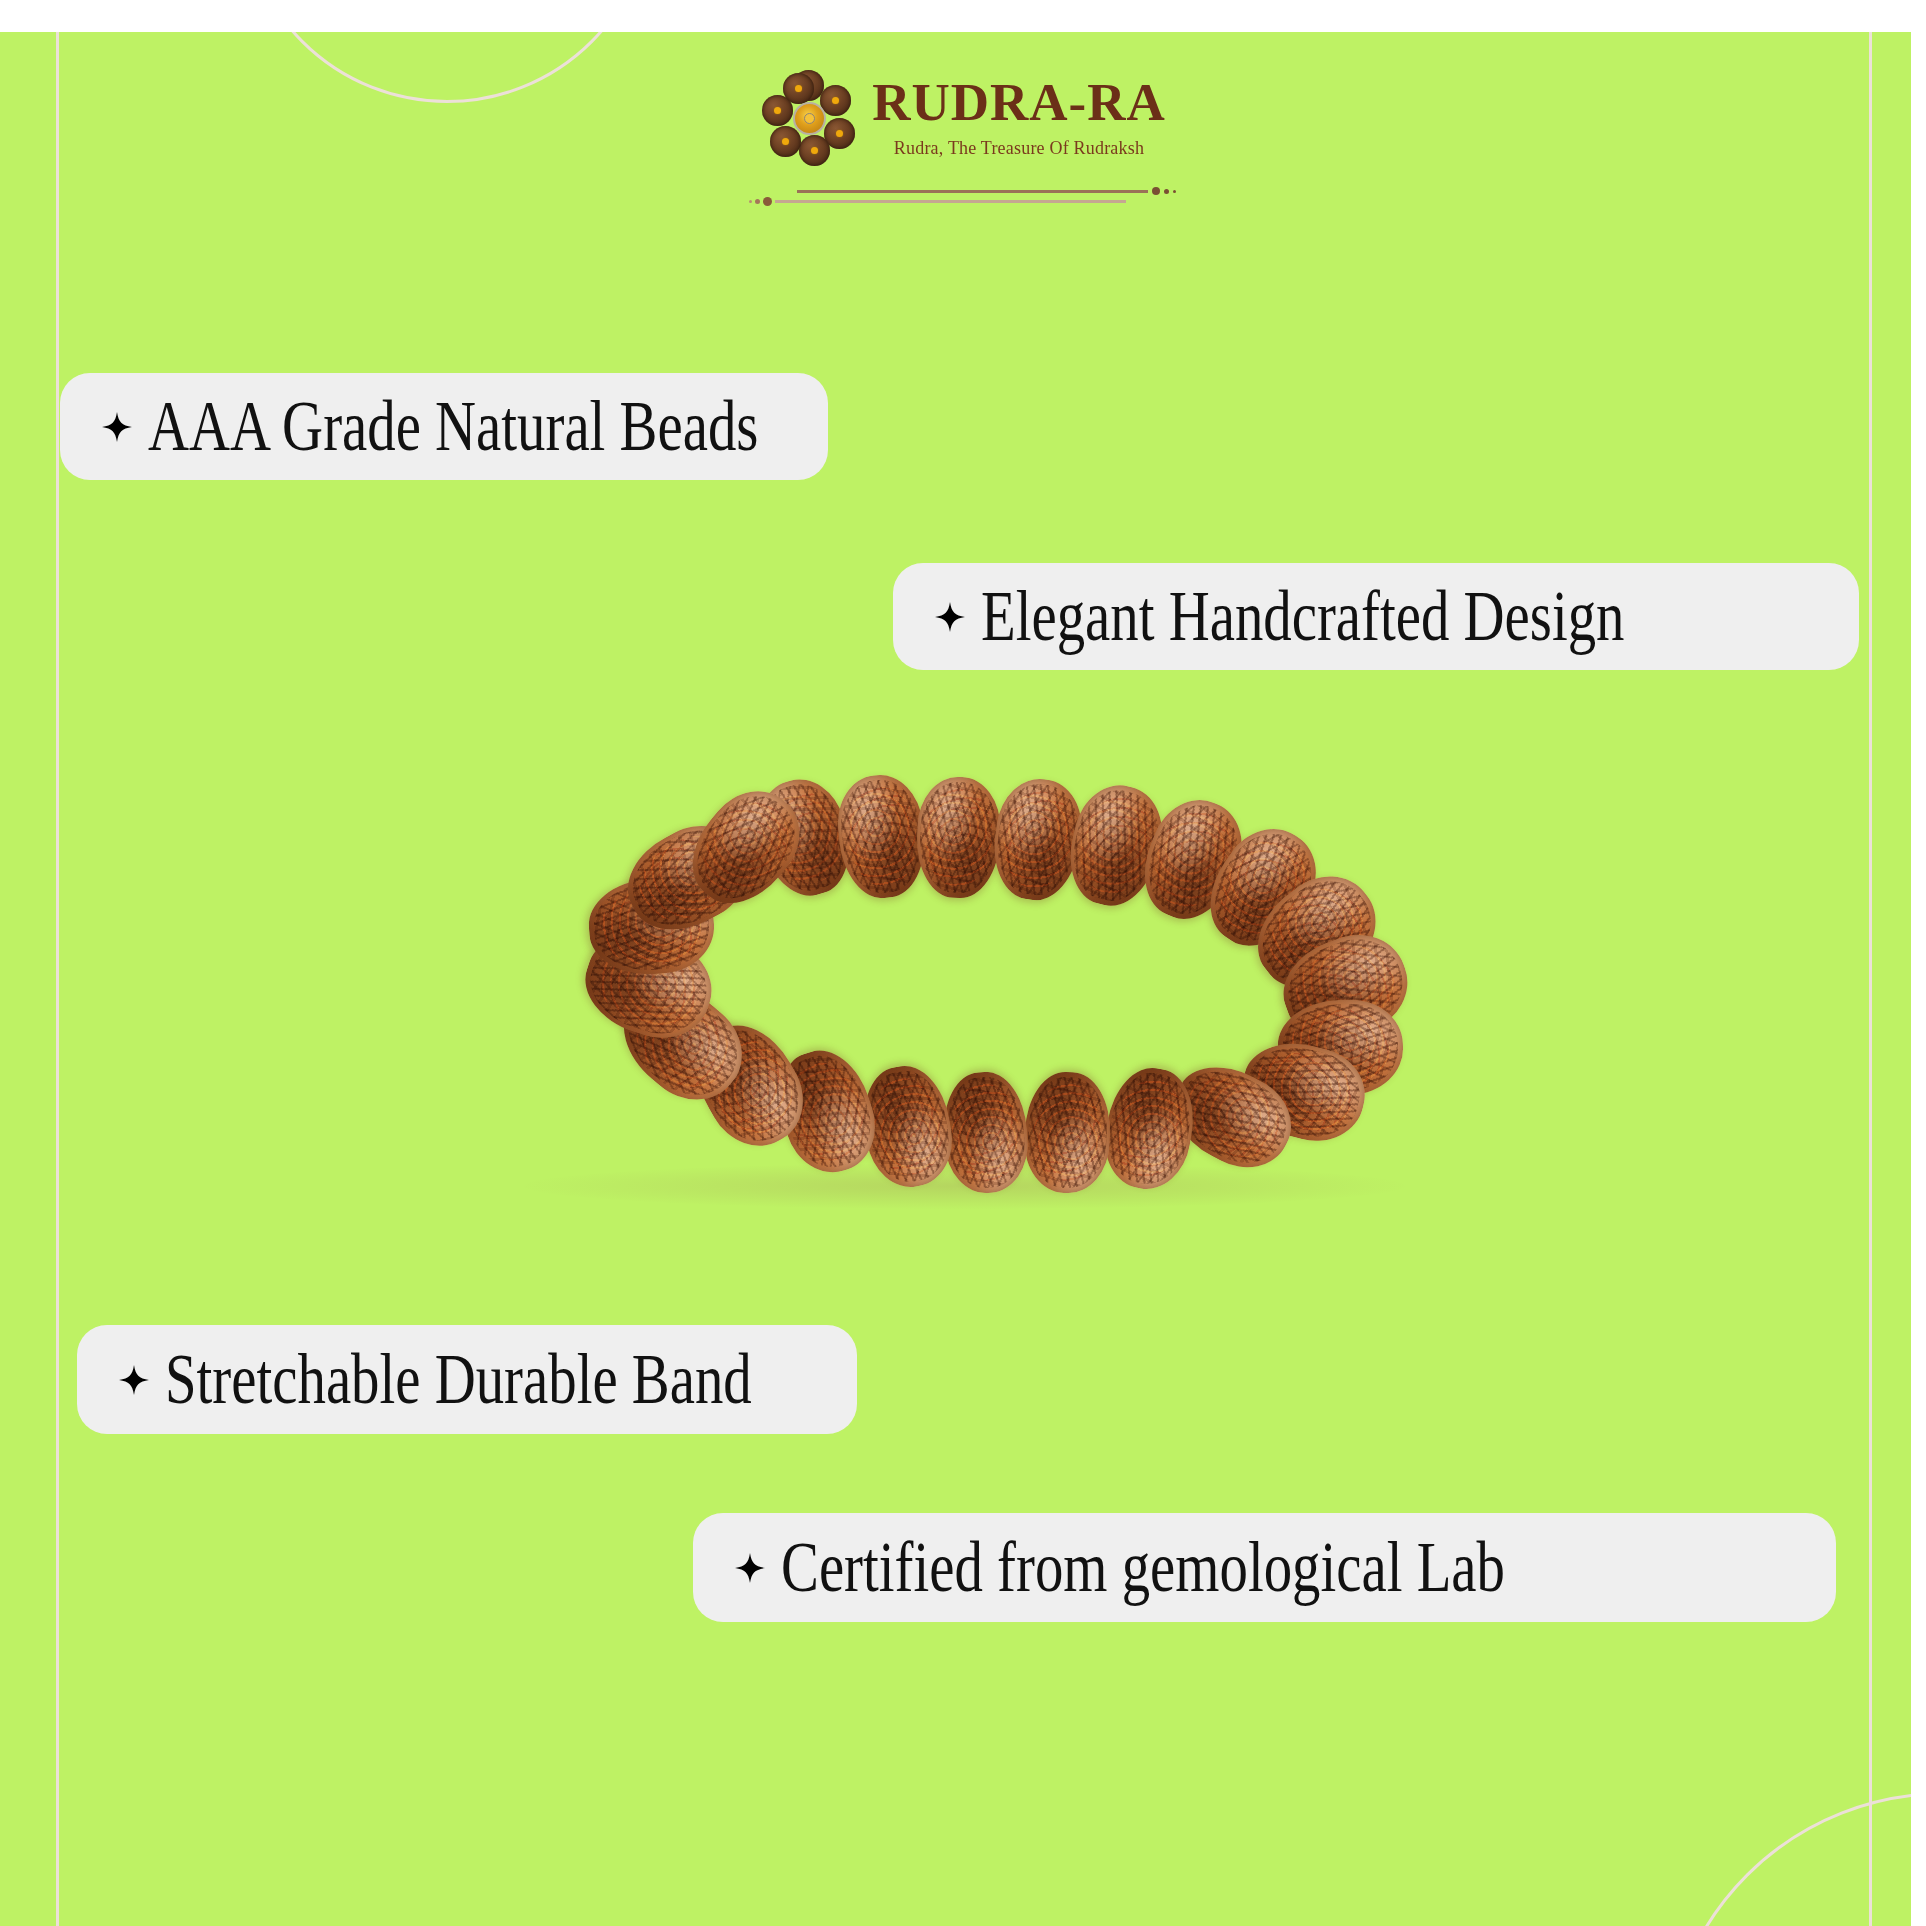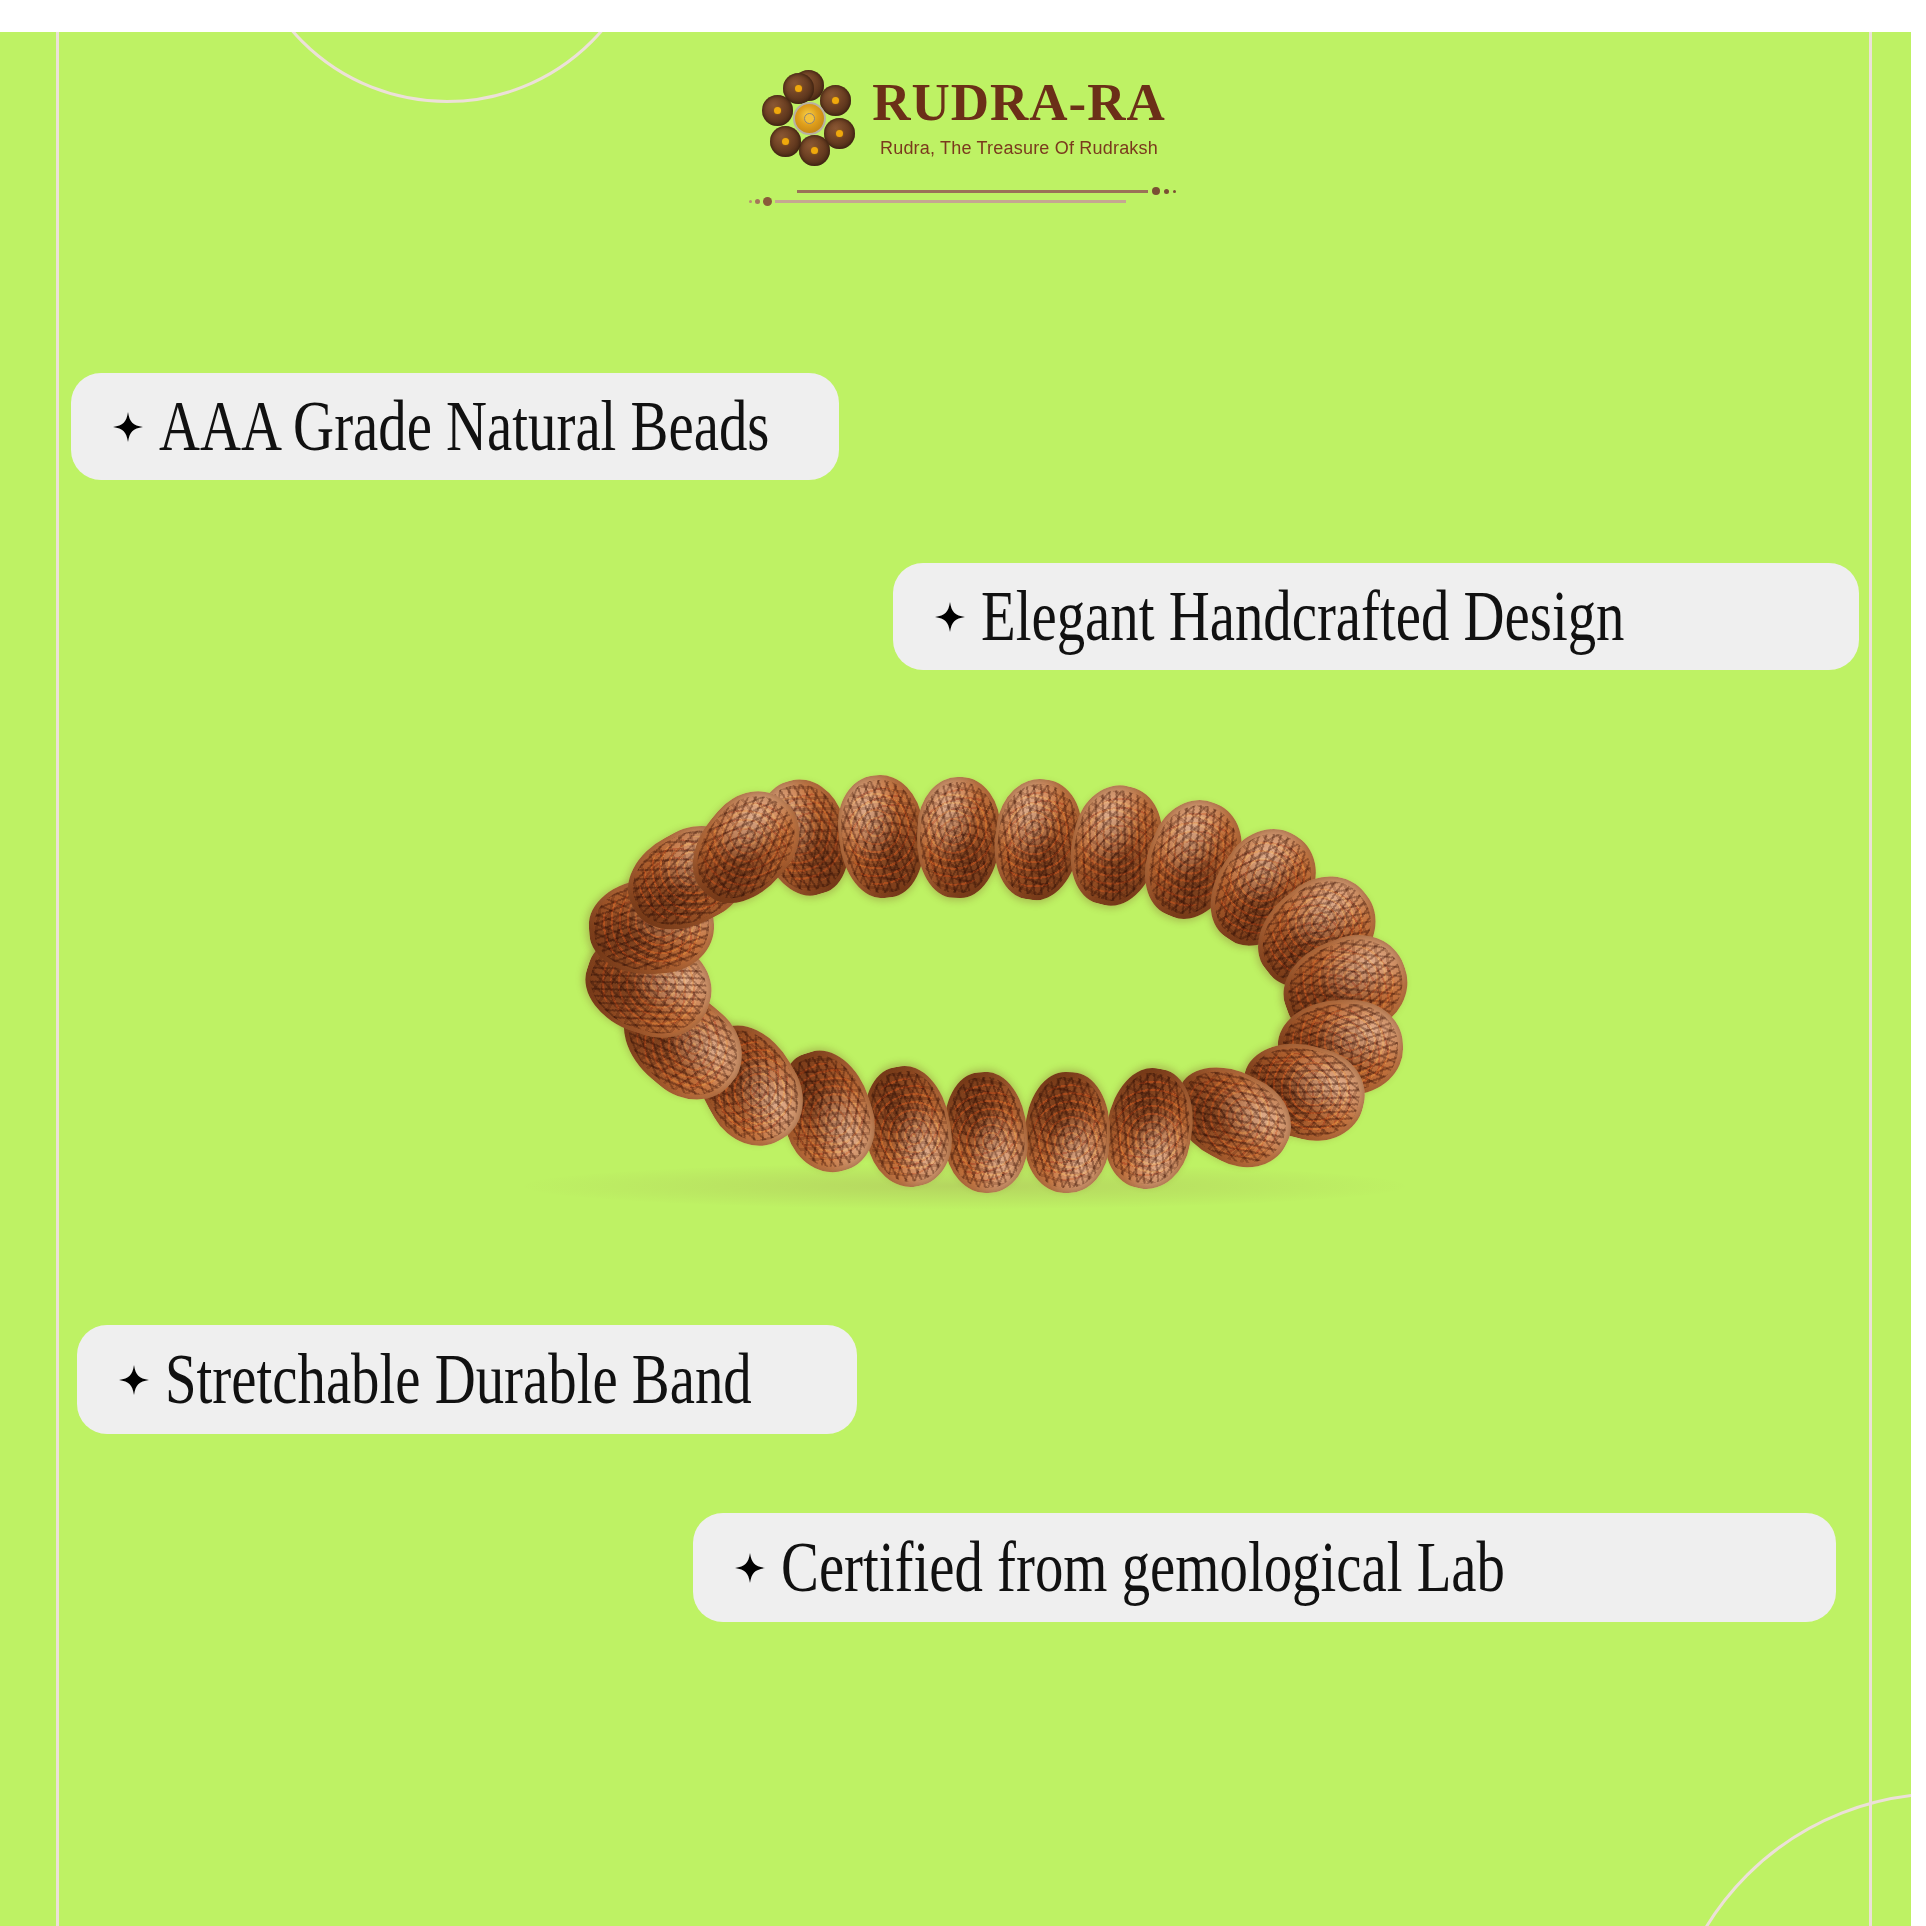--- a/index.html
+++ b/index.html
@@ -132,21 +132,21 @@
     font-family: "Liberation Serif", serif;
     font-weight: bold;
     font-size: 53px;
     letter-spacing: 1px;
     color: #6b2f18;
     line-height: 1;
     white-space: nowrap;
   }
   .logo-tagline {
     margin-top: 9px;
-    font-family: Liberation Sans, sans-serif;
+    font-family: Liberation Serif, serif;
     font-size: 18px;
     letter-spacing: 0.2px;
     color: #7a3a1d;
     white-space: nowrap;
   }
 
   
   .divider {
     position: absolute;
     left: 747px;
@@ -202,21 +202,21 @@
   .pill-bullet svg { display: block; }
   .pill-label {
     font-family: "Liberation Serif", serif;
     color: #111111;
     line-height: 1;
     white-space: nowrap;
     transform: scaleX(0.80);
     transform-origin: left center;
   }
 
-  .pill-1 { left: 71px;  top: 341px;  width: 768px;  height: 107px; }
+  .pill-1 { left: 60px;  top: 341px;  width: 768px;  height: 107px; }
   .pill-1 .pill-label { font-size: 71px; }
 
   .pill-2 { left: 893px; top: 531px;  width: 966px;  height: 107px; }
   .pill-2 .pill-label { font-size: 71px; }
 
   .pill-3 { left: 77px;  top: 1293px; width: 780px;  height: 109px; }
   .pill-3 .pill-label { font-size: 71px; }
 
   .pill-4 { left: 693px; top: 1481px; width: 1143px; height: 109px; }
   .pill-4 .pill-label { font-size: 71px; }

